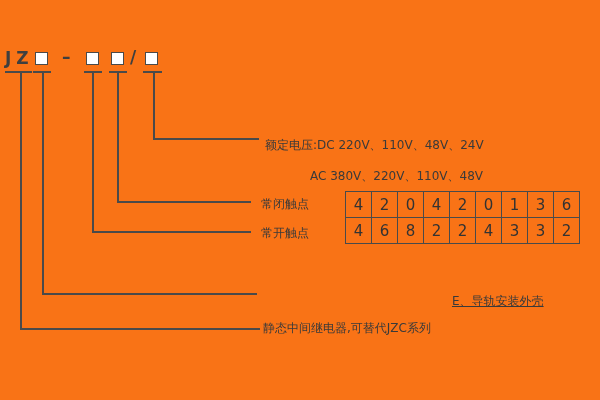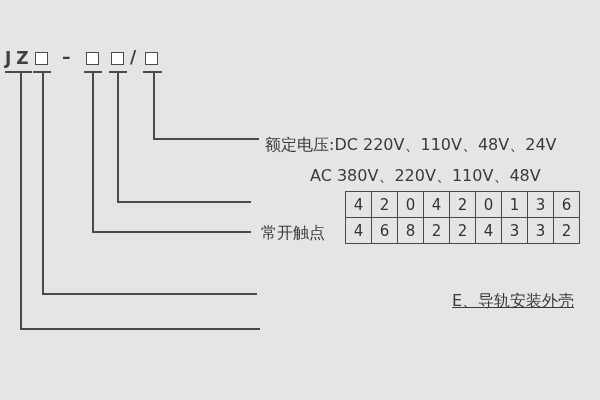--- a/index.html
+++ b/index.html
@@ -1,21 +1,21 @@
 <!DOCTYPE html>
 <html><head>
 <meta charset="utf-8">
 <style>
   * { margin: 0; padding: 0; box-sizing: border-box; }
   html, body { background: #ffffff; }
   .canvas {
     position: relative;
     width: 600px;
     height: 400px;
-    background: #e5e5e5;
+    background: #f97316;
     font-family: "DejaVu Sans", "Liberation Sans", sans-serif;
     color: #3a3a3a;
     overflow: hidden;
   }
   .abs { position: absolute; }
 
   
   .code-text {
     font-size: 17px;
     font-weight: 600;
@@ -35,21 +35,21 @@
   }
 
   
   .elbow {
     border-left: 2px solid #4a4a4a;
     border-bottom: 2px solid #4a4a4a;
   }
 
   
   .lbl {
-    font-size: 16px;
+    font-size: 12px;
     color: #3a3a3a;
     line-height: 18px;
     white-space: pre;
     text-align: center;
   }
 
   
   .ctable {
     border-collapse: collapse;
   }
@@ -84,22 +84,24 @@
   <div class="abs uline" style="left:143px;top:71px; width:19px;"></div>
 
   <div class="abs elbow" style="left:153px; top:72px; width:106px; height:68px;"></div>
   <div class="abs elbow" style="left:117px; top:72px; width:134px; height:131px;"></div>
   <div class="abs elbow" style="left:92px;  top:72px; width:159px; height:161px;"></div>
   <div class="abs elbow" style="left:42px;  top:72px; width:215px; height:223px;"></div>
   <div class="abs elbow" style="left:20px;  top:72px; width:240px; height:258px;"></div>
 
   <span class="abs lbl" style="left:265px; top:136px;">额定电压:DC 220V、110V、48V、24V</span>
   <span class="abs lbl" style="left:310px; top:167px;">AC 380V、220V、110V、48V</span>
+  <span class="abs lbl" style="left:261px; top:195px;">常闭触点</span>
   <span class="abs lbl" style="left:261px; top:224px;">常开触点</span>
   <span class="abs lbl" style="left:452px; top:292px;text-decoration:underline;">E、导轨安装外壳</span>
+  <span class="abs lbl" style="left:263px; top:319px;">静态中间继电器,可替代JZC系列</span>
 
   <table class="abs ctable" style="left:345px; top:191px;">
     <tbody>
         <tr>
       <td>4</td>
       <td>2</td>
       <td>0</td>
       <td>4</td>
       <td>2</td>
       <td>0</td>

